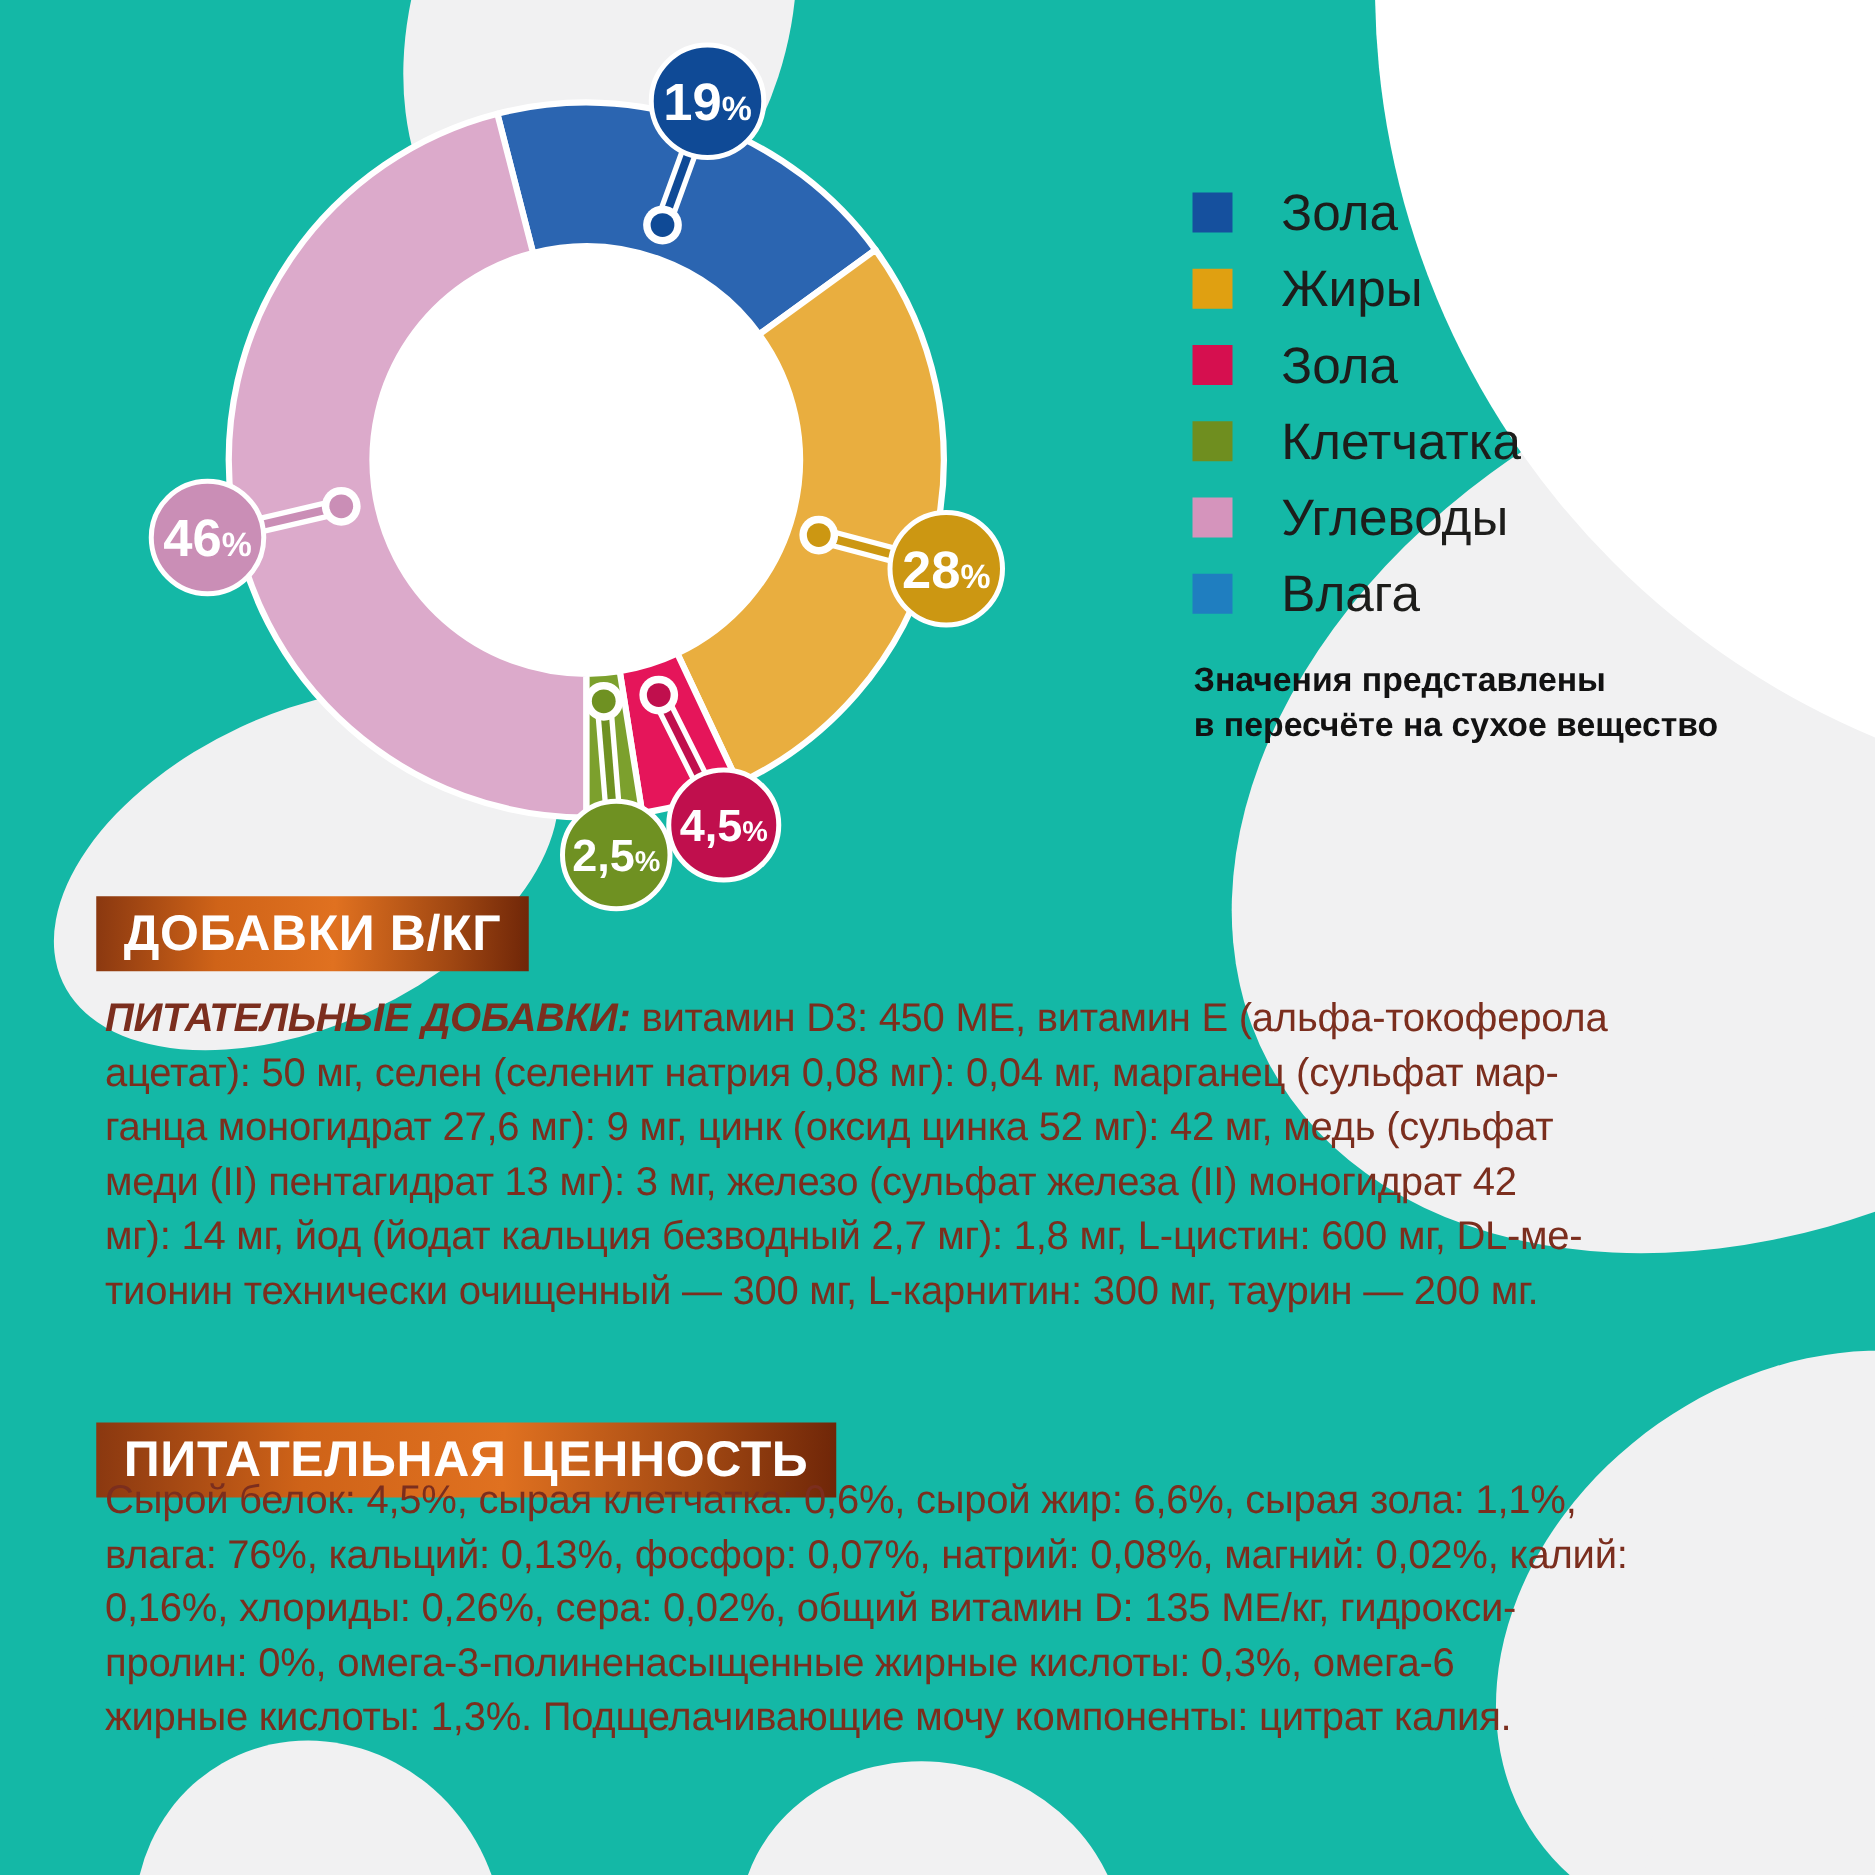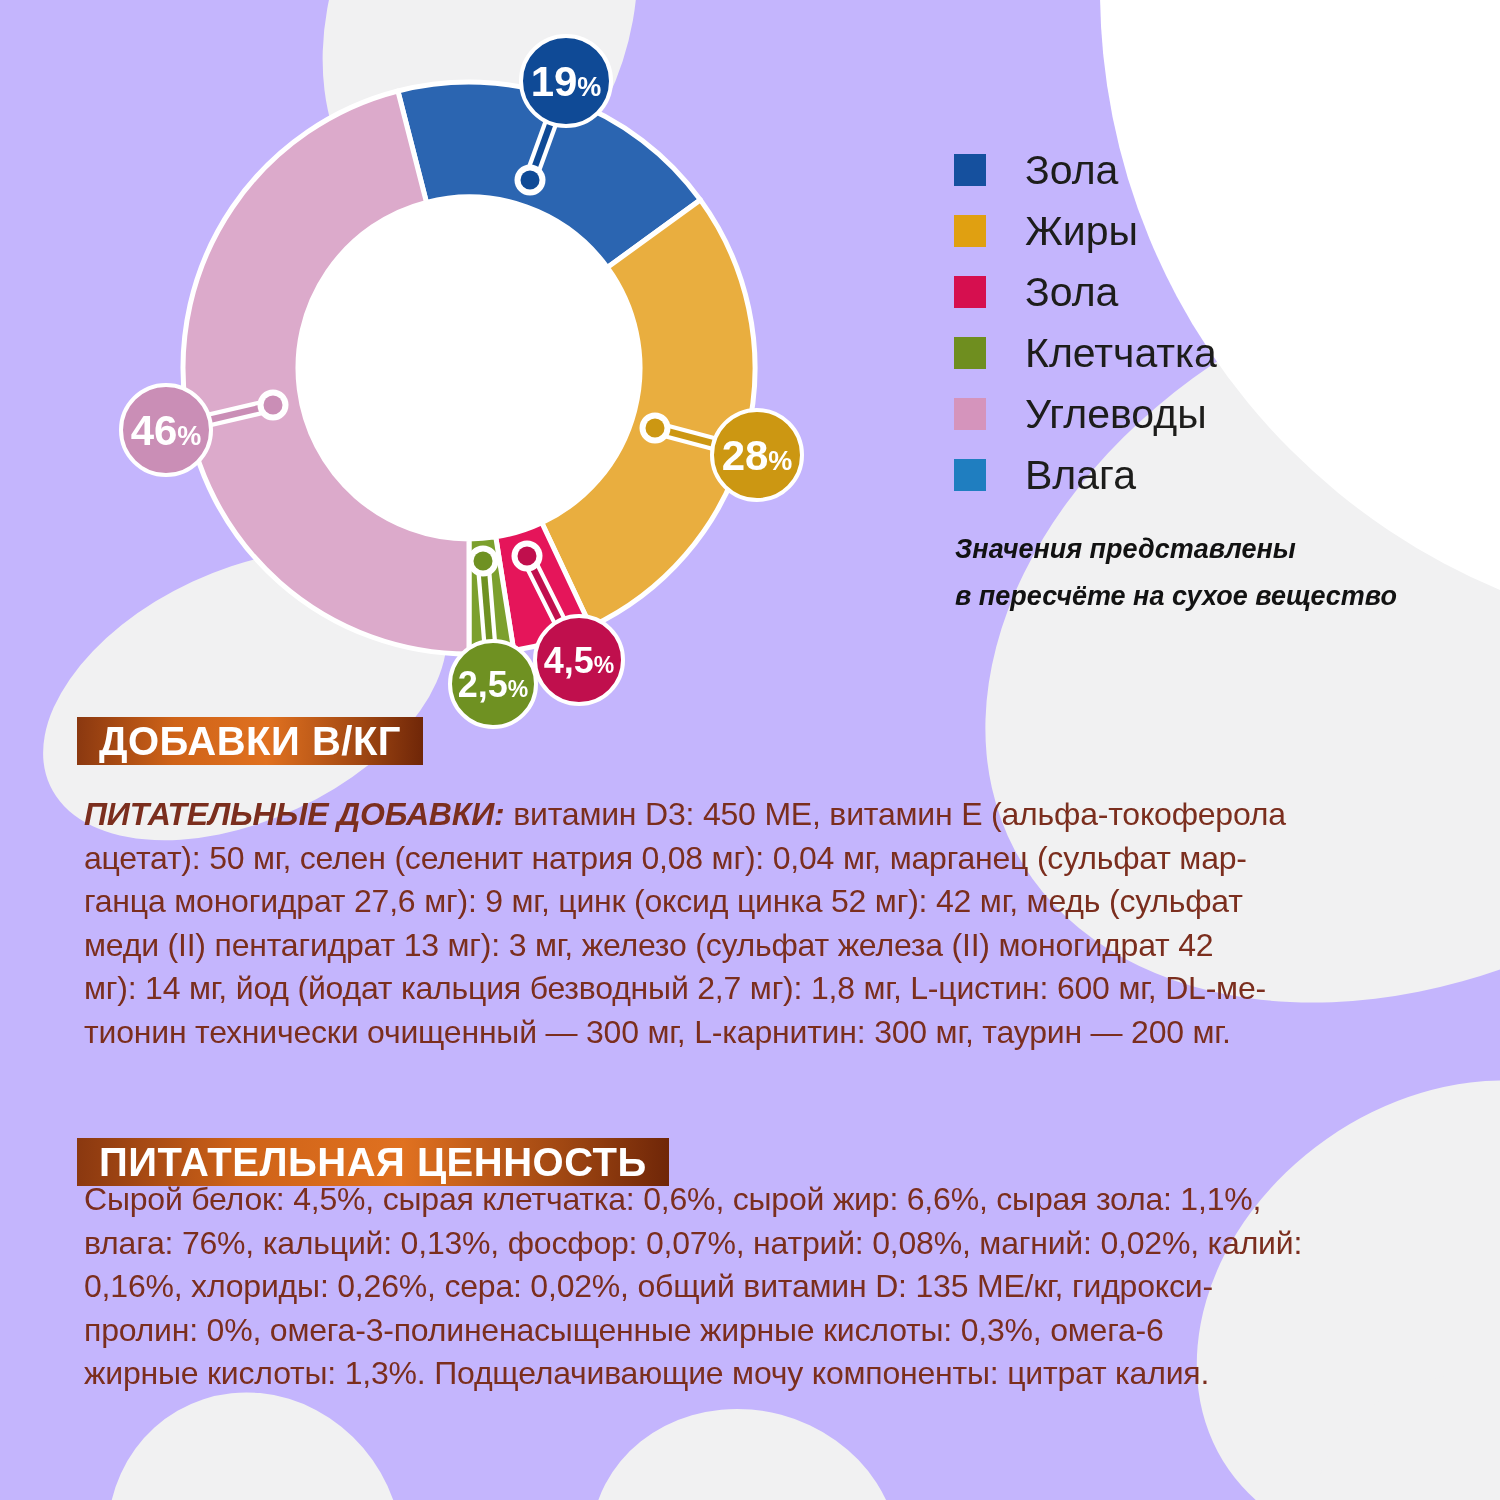--- a/index.html
+++ b/index.html
@@ -1,38 +1,38 @@
 <!DOCTYPE html>
 <html><head>
 <meta charset="utf-8">
 <style>
   html,body{margin:0;padding:0;}
   .page{
     position:relative;width:1500px;height:1500px;overflow:hidden;
-    background:#c4b5fd;font-family:"Liberation Sans",sans-serif;
+    background:#14b8a6;font-family:"Liberation Sans",sans-serif;
   }
   .blob{position:absolute;background:#f1f1f2;border-radius:50%;z-index:0;}
   .blob-cut{position:absolute;background:#ffffff;border-radius:50%;z-index:0;}
   .layer{position:absolute;z-index:1;}
   
   #donut{left:0;top:0;}
   #donut text{font-family:"Liberation Sans",sans-serif;font-weight:bold;fill:#ffffff;}
   
   .legend{left:954px;top:154px;}
   .legend-row{display:flex;align-items:center;margin-bottom:29px;height:32px;}
   .swatch{display:inline-block;width:32px;height:32px;flex:0 0 32px;}
   .legend-label{margin-left:39px;font-size:41px;color:#1d1d1b;white-space:nowrap;}
   
   .note{
-    left:955px;top:526px;font-size:27px;line-height:47px;font-weight:bold;
-    color:#121212;white-space:pre-line;font-style:italic;
+    left:955px;top:526px;font-size:27px;line-height:36px;font-weight:bold;
+    color:#121212;white-space:pre-line;
   }
   
   .sec-head{
-    display:flex;align-items:center;height:48px;padding:0 22px;
+    display:flex;align-items:center;height:60px;padding:0 22px;
     background:linear-gradient(92deg,#8a3810 0%,#cf6318 28%,#e07120 55%,#a04712 82%,#6f2608 100%);
     color:#ffffff;font-size:40px;font-weight:bold;letter-spacing:0.5px;white-space:nowrap;
   }
   .h1pos{left:77px;top:717px;}
   .h2pos{left:77px;top:1124px;margin-top:14px;}
   
   .body{
     margin:0;width:1400px;font-size:32px;line-height:43.5px;color:#7b2e1e;
     letter-spacing:-0.2px;white-space:pre-line;
   }

